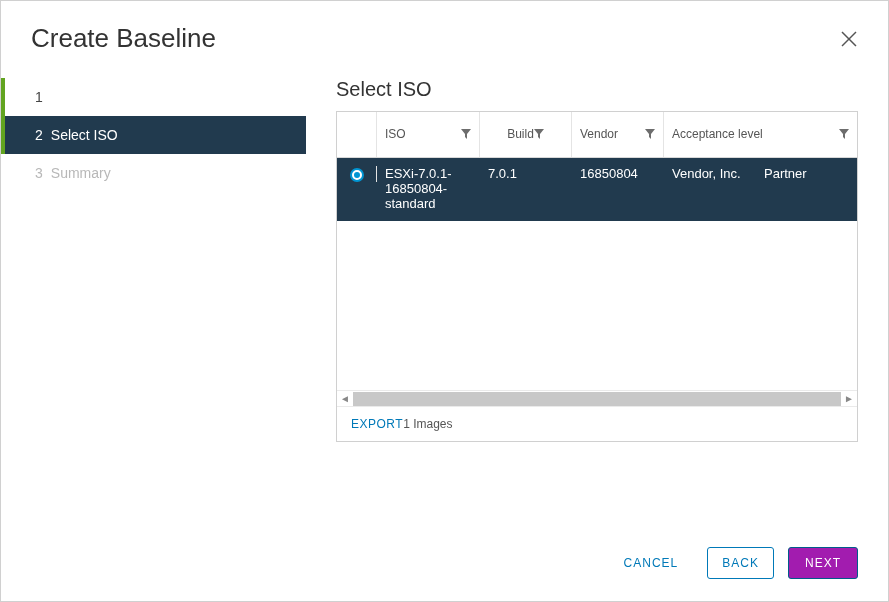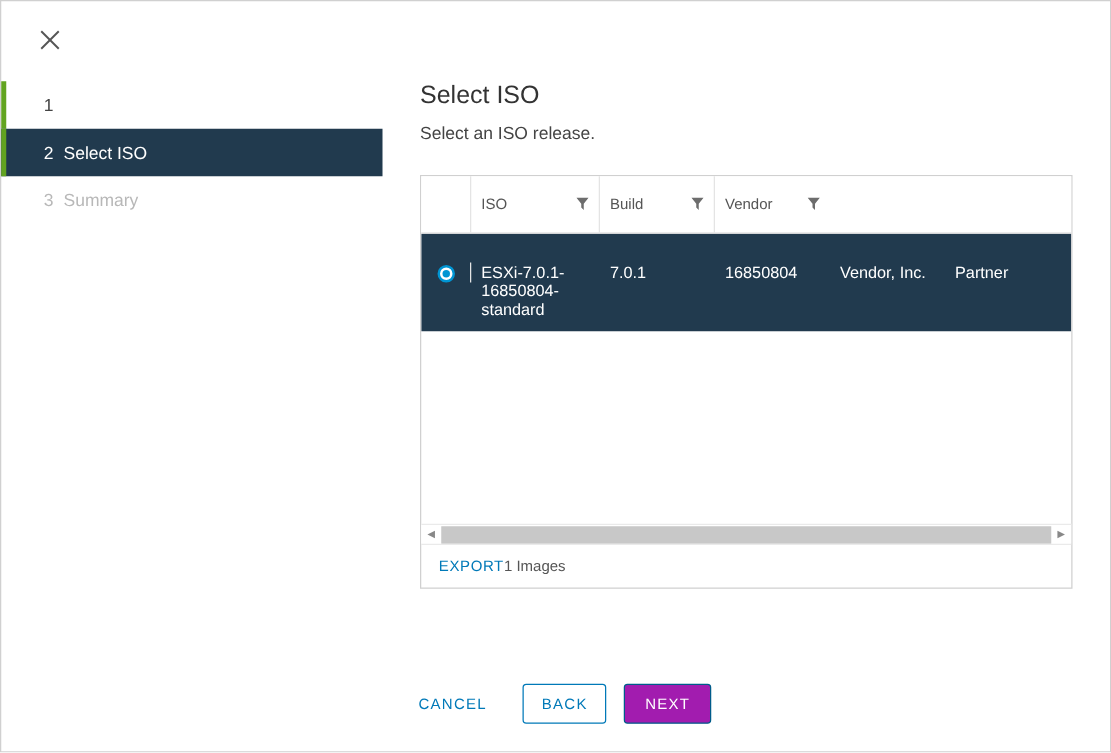--- a/index.html
+++ b/index.html
@@ -21,45 +21,46 @@
   .panel-subtitle { font-size:14px; color:#444; margin-bottom:26px; }
   .table-wrap { border:1px solid #d0d0d0; display:flex; flex-direction:column; }
   .thead { display:flex; background:#fff; border-bottom:1px solid #d8d8d8; height:46px; align-items:center; font-size:12px; color:#555; }
   .th { display:flex; align-items:center; justify-content:space-between; padding:0 8px; border-right:1px solid #e4e4e4; height:100%; }
   .th:last-child { border-right:none; }
   .th-label { line-height:1.2; }
   .filter-icon svg { width:10px; height:10px; fill:#6d6d6d; }
   .col-radio { width:40px; flex:0 0 40px; border-right:1px solid #e4e4e4; height:100%; display:flex; align-items:center; justify-content:center;}
   .col-iso { width:103px; flex:0 0 103px; }
   .col-ver { width:92px; flex:0 0 92px; }
-  .col-build { width:92px; flex:0 0 92px; }
+  .col-build { width:92px; flex:0 0 92px;justify-content:center; }
   .col-vendor { width:92px; flex:0 0 92px; }
   .col-acc { flex:1; }
   .tbody { height:232px; overflow:hidden; }
-  .trow { display:flex; background:#213a4e; color:#fff; font-size:13px; min-height:60px; align-items:flex-start; padding-top:23px; padding-bottom:10px;}
+  .trow { display:flex; background:#213a4e; color:#fff; font-size:13px; min-height:60px; align-items:flex-start; padding-top:8px; padding-bottom:10px;}
   .td { padding:0 8px; word-break:break-word; }
   .radio { width:14px; height:14px; border-radius:50%; border:2px solid #0095d3; display:flex; align-items:center; justify-content:center; background:#fff;}
   .radio-dot { width:6px; height:6px; border-radius:50%; background:#0095d3; }
   .scrollbar { height:16px; background:#fff; display:flex; align-items:center; border-top:1px solid #eaeaea; }
   .sb-arrow { width:16px; height:16px; display:flex; align-items:center; justify-content:center; color:#888; font-size:10px; }
   .sb-track { flex:1; height:14px; background:#c8c8c8; }
   .table-footer { display:flex; align-items:center; padding:10px 14px; font-size:12px; border-top:1px solid #eaeaea;}
   .export { color:#0079b8; letter-spacing:0.5px; cursor:pointer; }
   .images-count { color:#555; }
-  .dialog-footer { display:flex; justify-content:center; gap:14px; padding:18px 30px 22px; }
+  .dialog-footer { display:flex; justify-content:flex-end; gap:14px; padding:18px 30px 22px; }
   .btn { font-size:12px; letter-spacing:1px; padding:8px 14px; cursor:pointer; border-radius:3px; border:1px solid transparent; background:none; }
   .btn-link { color:#0079b8; }
   .btn-outline { color:#0079b8; border-color:#0079b8; }
   .btn-primary { background:#a21caf; color:#fff; border-color:#005c8a; font-weight:500; padding:8px 16px;}
 </style>
 </head>
 <body>
 
 <div class="dialog">
   <div class="dialog-header">
+    <div class="dialog-title">Create Baseline</div>
     <div class="close-icon">
       <svg viewBox="0 0 18 18">
           <line x1="2" y1="2" x2="16" y2="16" stroke-width="1.5"></line>
           <line x1="16" y1="2" x2="2" y2="16" stroke-width="1.5"></line>
         </svg>
     </div>
   </div>
 
   <div class="dialog-body">
     <div class="sidebar">
@@ -71,39 +72,44 @@
         <span>Select ISO</span>
       </div>
       <div class="step step-future">
         <span class="step-num">3</span>
         <span>Summary</span>
       </div>
     </div>
 
     <div class="content">
       <div class="panel-title">Select ISO</div>
-      <div class="panel-subtitle">Select an ISO release.</div>
 
       <div class="table-wrap">
         <div class="thead">
           <div class="col-radio"></div>
           <div class="th col-iso">
             <span class="th-label">ISO</span>
             <span class="filter-icon"><svg viewBox="0 0 10 10">
                   <path d="M0 0h10L6 5v5L4 8V5z"></path>
                 </svg></span>
           </div>
           <div class="th col-build">
             <span class="th-label">Build</span>
             <span class="filter-icon"><svg viewBox="0 0 10 10">
                   <path d="M0 0h10L6 5v5L4 8V5z"></path>
                 </svg></span>
           </div>
           <div class="th col-vendor">
             <span class="th-label">Vendor</span>
+            <span class="filter-icon"><svg viewBox="0 0 10 10">
+                  <path d="M0 0h10L6 5v5L4 8V5z"></path>
+                </svg></span>
+          </div>
+          <div class="th col-acc">
+            <span class="th-label">Acceptance level</span>
             <span class="filter-icon"><svg viewBox="0 0 10 10">
                   <path d="M0 0h10L6 5v5L4 8V5z"></path>
                 </svg></span>
           </div>
         </div>
 
         <div class="tbody">
           <div class="trow">
             <div class="col-radio" style="align-items:flex-start;padding-top:2px;">
               <span class="radio">

